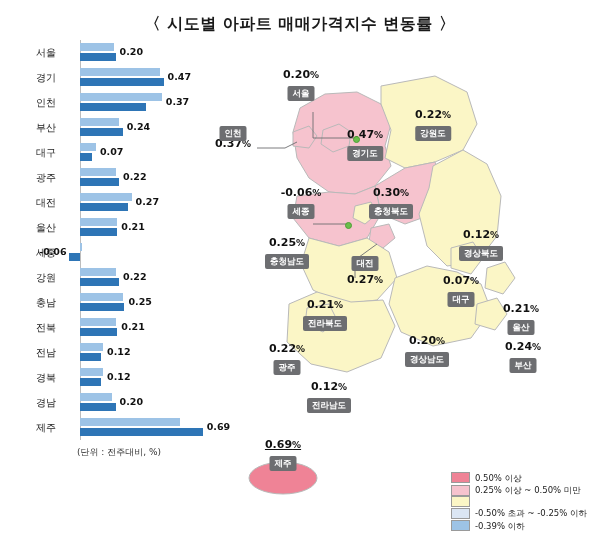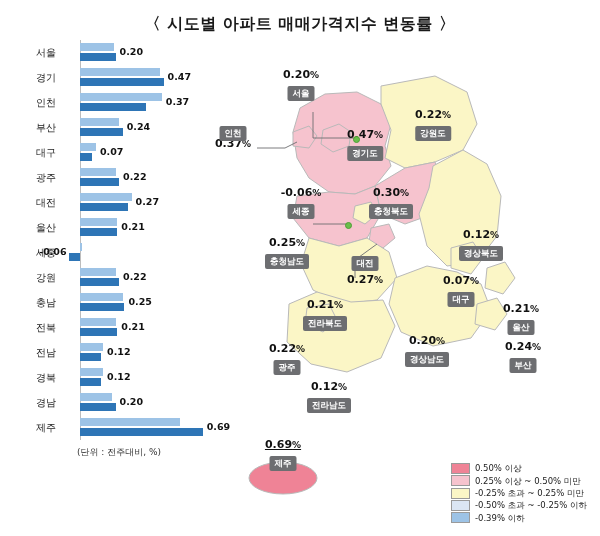--- a/index.html
+++ b/index.html
@@ -120,21 +120,21 @@
   .mval .pct{font-size:9px;}
   .dot{
     position:absolute;
     width:5px;height:5px;border-radius:50%;
     background:#6abf4b;
     border:1px solid #4e9e36;
   }
   
   #map-legend{
     position:absolute;
-    right:10px;bottom:8px;
+    right:10px;bottom:0;
     font-size:8.5px;
     color:#222;
     line-height:1.45;
   }
   #map-legend .lrow{display:flex;align-items:center;gap:5px;}
   #map-legend .lsw{
     width:17px;height:9px;
     border:1px solid #9a9a9a;
     display:inline-block;
     flex:0 0 auto;
@@ -435,21 +435,20 @@
       <div class="lrow">
         <span class="lsw" style="background: rgb(239, 131, 150);"></span>
         <span>0.50% 이상</span>
       </div>
       <div class="lrow">
         <span class="lsw" style="background: rgb(246, 195, 206);"></span>
         <span>0.25% 이상 ~ 0.50% 미만</span>
       </div>
       <div class="lrow">
         <span class="lsw" style="background: rgb(251, 246, 198);"></span>
-        <span>-0.25% 초과 ~ 0.25% 미만</span>
       </div>
       <div class="lrow">
         <span class="lsw" style="background: rgb(219, 230, 244);"></span>
         <span>-0.50% 초과 ~ -0.25% 이하</span>
       </div>
       <div class="lrow">
         <span class="lsw" style="background: rgb(157, 195, 230);"></span>
         <span>-0.39% 이하</span>
       </div>
     </div>

